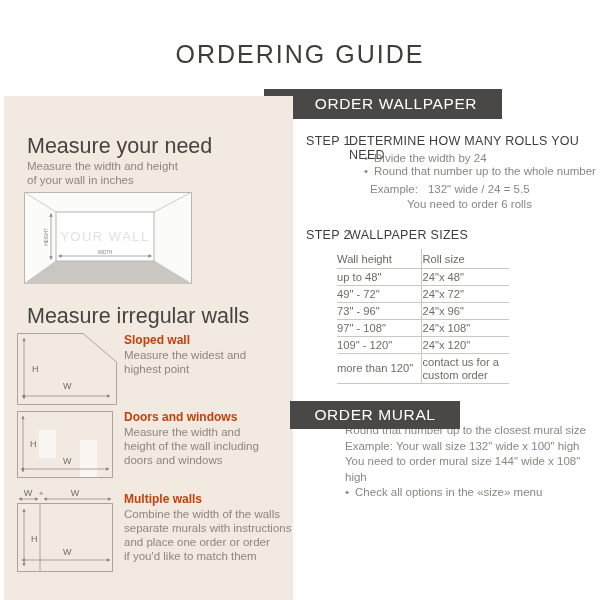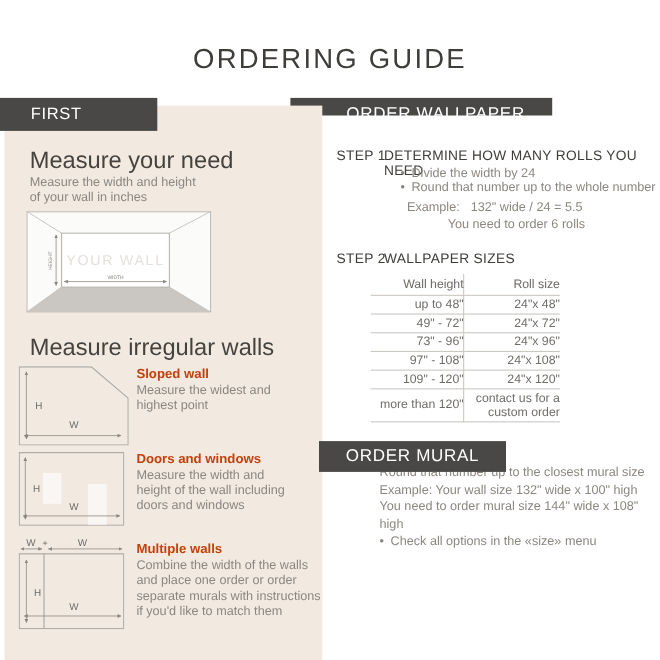--- a/index.html
+++ b/index.html
@@ -11,38 +11,38 @@
   
   .page-title{
     left:0;top:40px;width:600px;text-align:center;
     font-size:25px;letter-spacing:2px;color:#3f3d3a;font-weight:400;
   }
   
   .beige{left:4px;top:96px;width:289px;height:504px;background:#f2e9e1;z-index:2;}
   .darkbox{background:#494846;color:#ffffff;z-index:3;}
   .box-first{left:0;top:89px;width:143px;height:30px;line-height:30px;
     padding-left:28px;font-size:15px;letter-spacing:0.6px;box-sizing:border-box;}
-  .box-wallpaper{left:264px;top:89px;width:238px;height:16px;line-height:30px;
+  .box-wallpaper{left:264px;top:89px;width:238px;height:30px;line-height:30px;
     text-align:center;padding-left:26px;font-size:15.5px;letter-spacing:0.6px;
     box-sizing:border-box;z-index:1;}
   .box-mural{left:290px;top:401px;width:170px;height:28px;line-height:28px;
     text-align:center;font-size:15.5px;letter-spacing:0.6px;}
   
   .h2{font-size:21.5px;color:#45433e;z-index:4;font-weight:400;}
   .body-gray{font-size:11.5px;line-height:14px;color:#8b8780;z-index:4;}
   .sec-name{font-size:12px;font-weight:bold;color:#c2410c;z-index:4;}
   .diagram{z-index:4;}
   
   .step-label,.step-title{font-size:12.5px;color:#3f3d39;letter-spacing:0.3px;z-index:1;}
   .bullet-row{display:flex;font-size:11.5px;color:#8b8780;z-index:1;}
   .bullet-char{margin-right:6px;}
   .example-row{display:flex;font-size:11.5px;color:#8b8780;z-index:1;}
   .example-value{margin-left:10px;}
   .sizes-table{left:337px;top:249px;width:172px;border-collapse:collapse;z-index:1;position:absolute;}
-  .sizes-table td{font-size:11.2px;color:#6f6d69;text-align:right;
+  .sizes-table td{font-size:11.2px;color:#6f6d69;text-align:left;
     border-bottom:1px solid #cbc8c4;padding:0;}
   .sizes-table td.c1{width:85px;border-right:1px solid #cbc8c4;}
   .sizes-table td.c2{width:87px;}
   .sizes-table tr.hdr td{height:19px;border-bottom:1px solid #cbc8c4;color:#6b6965;}
   .sizes-table tr.r td{height:16px;}
   .sizes-table tr.r-last td{height:29px;line-height:13px;}
   .mural-line{font-size:11.5px;line-height:15.5px;color:#8b8780;z-index:1;}
   .mural-bullet{display:flex;}
   svg text{font-family:"Liberation Sans", sans-serif;}
 </style>
@@ -60,23 +60,20 @@
   </svg>
 
   <div class="abs page-title">ORDERING GUIDE</div>
 
   <div class="abs darkbox box-wallpaper">
     <span>ORDER WALLPAPER</span>
   </div>
 
   <div class="abs beige"></div>
 
-  <div class="abs darkbox box-first">
-    <span>FIRST</span>
-  </div>
 
   <div class="abs darkbox box-mural">
     <span>ORDER MURAL</span>
   </div>
 
   <div class="abs h2" style="left:27px;top:134px">Measure your need</div>
   <div class="abs body-gray" style="left:27px;top:159px">
     <div>Measure the width and height</div>
     <div>of your wall in inches</div>
   </div>
@@ -136,22 +133,22 @@
     <text x="24" y="8" text-anchor="middle" font-size="8" fill="#6f6d68">+</text>
     <text x="58" y="8" text-anchor="middle" font-size="9" fill="#6f6d68">W</text>
     <line x1="7" y1="21" x2="7" y2="78" stroke="#8b8780" stroke-width="0.7" marker-start="url(#ah)" marker-end="url(#ah)"></line>
     <text x="14" y="54" font-size="9" fill="#6f6d68">H</text>
     <line x1="5" y1="72" x2="93" y2="72" stroke="#8b8780" stroke-width="0.7" marker-start="url(#ah)" marker-end="url(#ah)"></line>
     <text x="46" y="67" font-size="9" fill="#6f6d68">W</text>
   </svg>
   <div class="abs sec-name" style="left:124px;top:492px">Multiple walls</div>
   <div class="abs body-gray" style="left:124px;top:507px">
     <div>Combine the width of the walls</div>
+    <div>separate murals with instructions</div>
     <div>and place one order or order</div>
-    <div>separate murals with instructions</div>
     <div>if you'd like to match them</div>
   </div>
 
   <div class="abs step-label" style="left:306px;top:134px">STEP 1</div>
   <div class="abs step-title" style="left:349px;top:134px">DETERMINE HOW MANY ROLLS YOU NEED</div>
 
   <div class="abs bullet-row" style="left:364px;top:152px">
     <span class="bullet-char">•</span>
     <span>Divide the width by 24</span>
   </div>

